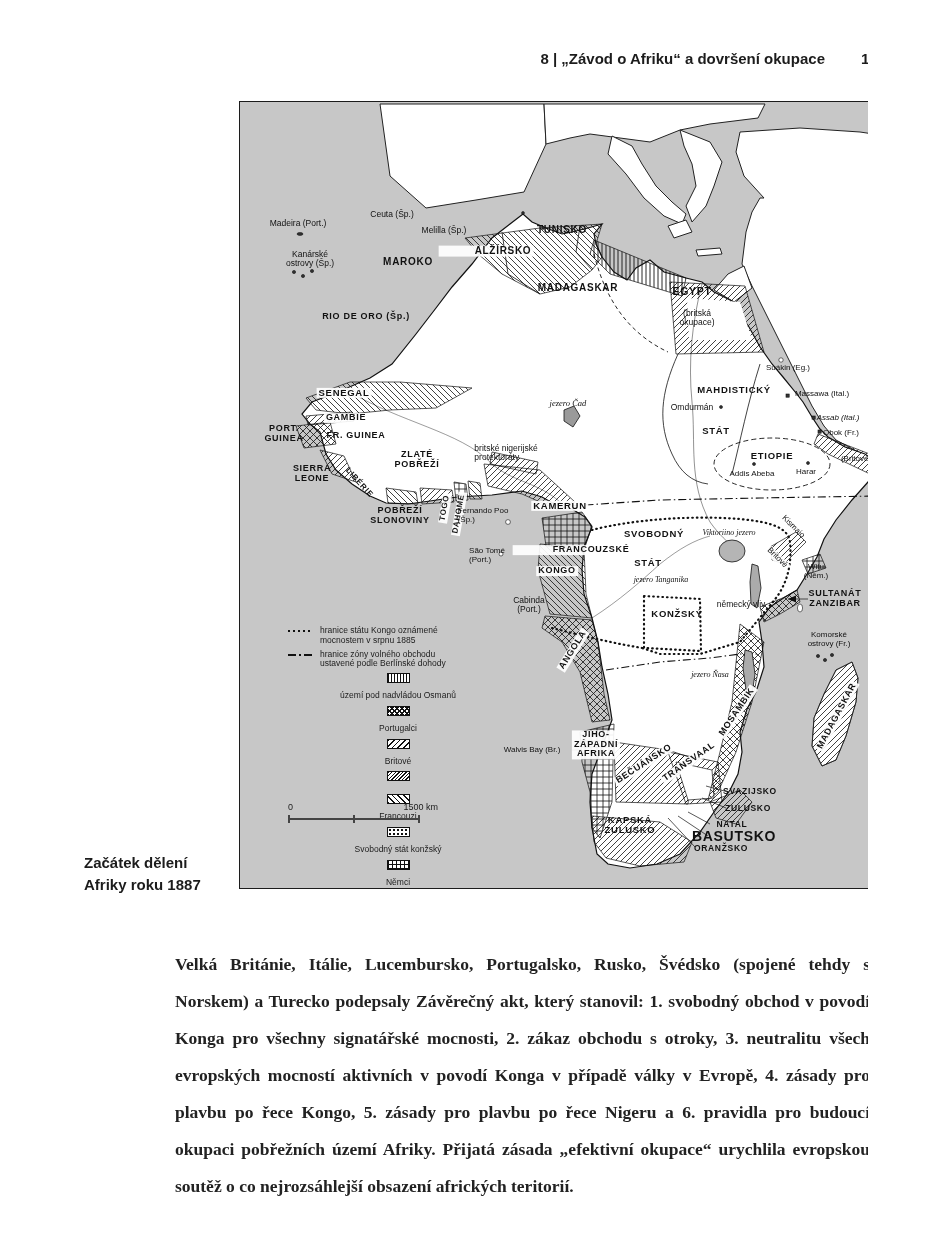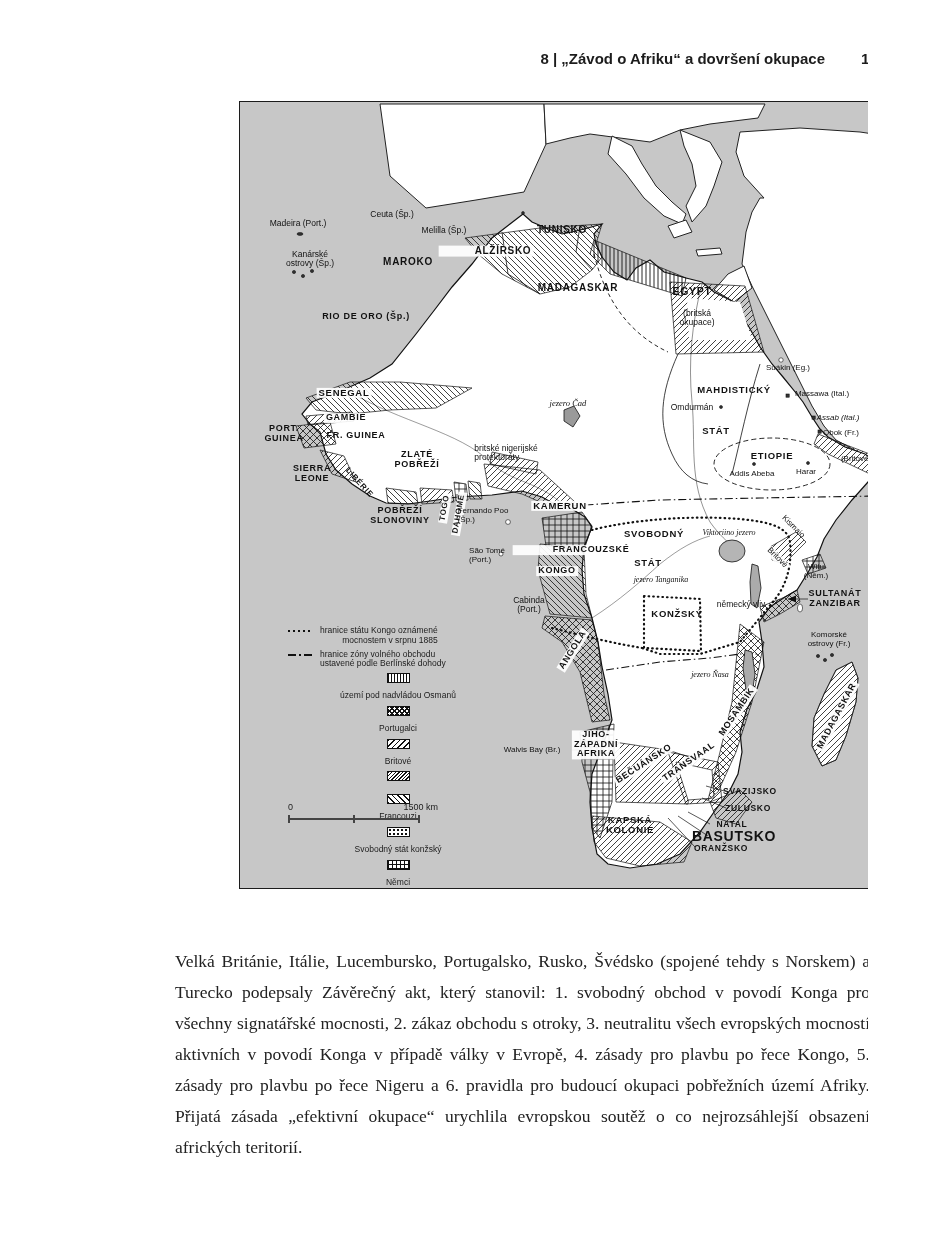--- a/index.html
+++ b/index.html
@@ -39,21 +39,21 @@
   
   #scalebar{position:absolute;left:48px;top:700px;width:180px;font-size:9px;}
   #scalebar .lbls{display:flex;justify-content:space-between;width:150px;margin-bottom:4px;}
   #scalebar .bar{position:relative;width:132px;height:2px;background:#444;margin-top:6px;}
   #scalebar .bar:before,#scalebar .bar:after{content:"";position:absolute;top:-3px;width:2px;height:8px;background:#444;}
   #scalebar .bar:before{left:0;} #scalebar .bar:after{right:0;}
   #scalebar .bar .mid{position:absolute;top:-3px;left:65px;width:1.5px;height:8px;background:#444;}
   
   #caption{position:absolute;left:84px;top:852px;font-weight:bold;font-size:15px;line-height:22px;}
   #body{position:absolute;left:175px;top:946px;width:695px;font-family:"Liberation Serif","DejaVu Serif",serif;
-        font-size:17.5px;line-height:31px;text-align:justify;color:#222;}
+        font-size:17.5px;line-height:37px;text-align:justify;color:#222;font-weight:bold;}
 </style>
 </head>
 <body>
 
 <div id="page">
 
   <div id="hdr">
     <span>8 | „Závod o Afriku“ a dovršení okupace</span>
     <span>121</span>
   </div>
@@ -250,33 +250,33 @@
         <div class="maplabel i" style="left: 470px; top: 573px; font-size: 8px; transform: translate(-50%, -50%);">jezero Ňasa</div>
         <div class="maplabel b bg" style="left: 333px; top: 548px; font-size: 9px; transform: translate(-50%, -50%) rotate(-58deg);">ANGOLA</div>
         <div class="maplabel b bg" style="left: 497px; top: 610px; font-size: 9px; transform: translate(-50%, -50%) rotate(-56deg);">MOSAMBIK</div>
         <div class="maplabel b bg" style="left: 356px; top: 643px; font-size: 9px; transform: translate(-50%, -50%);">JIHO-
 ZÁPADNÍ
 AFRIKA</div>
         <div class="maplabel" style="left: 292px; top: 648px; font-size: 8px; transform: translate(-50%, -50%);">Walvis Bay (Br.)</div>
         <div class="maplabel b bg" style="left: 404px; top: 662px; font-size: 9px; transform: translate(-50%, -50%) rotate(-33deg);">BEČUÁNSKO</div>
         <div class="maplabel b bg" style="left: 449px; top: 660px; font-size: 9px; transform: translate(-50%, -50%) rotate(-35deg);">TRANSVAAL</div>
         <div class="maplabel b" style="left: 390px; top: 723px; font-size: 9.5px; transform: translate(-50%, -50%);">KAPSKÁ
-KOLONIE</div>
+ZULUSKO</div>
         <div class="maplabel b" style="left: 510px; top: 690px; font-size: 8.5px; transform: translate(-50%, -50%);">SVAZIJSKO</div>
         <div class="maplabel b" style="left: 508px; top: 707px; font-size: 8.5px; transform: translate(-50%, -50%);">ZULUSKO</div>
         <div class="maplabel b" style="left: 492px; top: 723px; font-size: 8.5px; transform: translate(-50%, -50%);">NATAL</div>
         <div class="maplabel b" style="left: 494px; top: 735px; font-size: 14px; transform: translate(-50%, -50%);">BASUTSKO</div>
         <div class="maplabel b" style="left: 481px; top: 747px; font-size: 8.5px; transform: translate(-50%, -50%);">ORANŽSKO</div>
       </div>
 
     <div id="legend">
       <div>
           <div class="lgrow">
             <span class="lnsw lnsw-dotted"></span>
-            <span style="white-space: pre-line; text-align: right;">hranice státu Kongo oznámené
+            <span style="white-space: pre-line;">hranice státu Kongo oznámené
 mocnostem v srpnu 1885</span>
           </div>
           <div class="lgrow">
             <span class="lnsw lnsw-dashdot"></span>
             <span style="white-space: pre-line;">hranice zóny volného obchodu
 ustavené podle Berlínské dohody</span>
           </div>
         </div>
       <div>
           <div class="lgrow-s">
@@ -314,16 +314,20 @@
       <div class="lbls">
         <span>0</span>
         <span>1500 km</span>
       </div>
       <div class="bar">
           <span class="mid"></span>
         </div>
     </div>
   </div>
 
+  <div id="caption">
+    <div>Začátek dělení</div>
+    <div>Afriky roku 1887</div>
+  </div>
 
   <div id="body">Velká Británie, Itálie, Lucembursko, Portugalsko, Rusko, Švédsko (spojené tehdy s Norskem) a Turecko podepsaly Závěrečný akt, který stanovil: 1. svobodný obchod v povodí Konga pro všechny signatářské mocnosti, 2. zákaz obchodu s otroky, 3. neutralitu všech evropských mocností aktivních v povodí Konga v případě války v Evropě, 4. zásady pro plavbu po řece Kongo, 5. zásady pro plavbu po řece Nigeru a 6. pravidla pro budoucí okupaci pobřežních území Afriky. Přijatá zásada „efektivní okupace“ urychlila evropskou soutěž o co nejrozsáhlejší obsazení afrických teritorií.</div>
 
 </div>
 
 </body></html>

